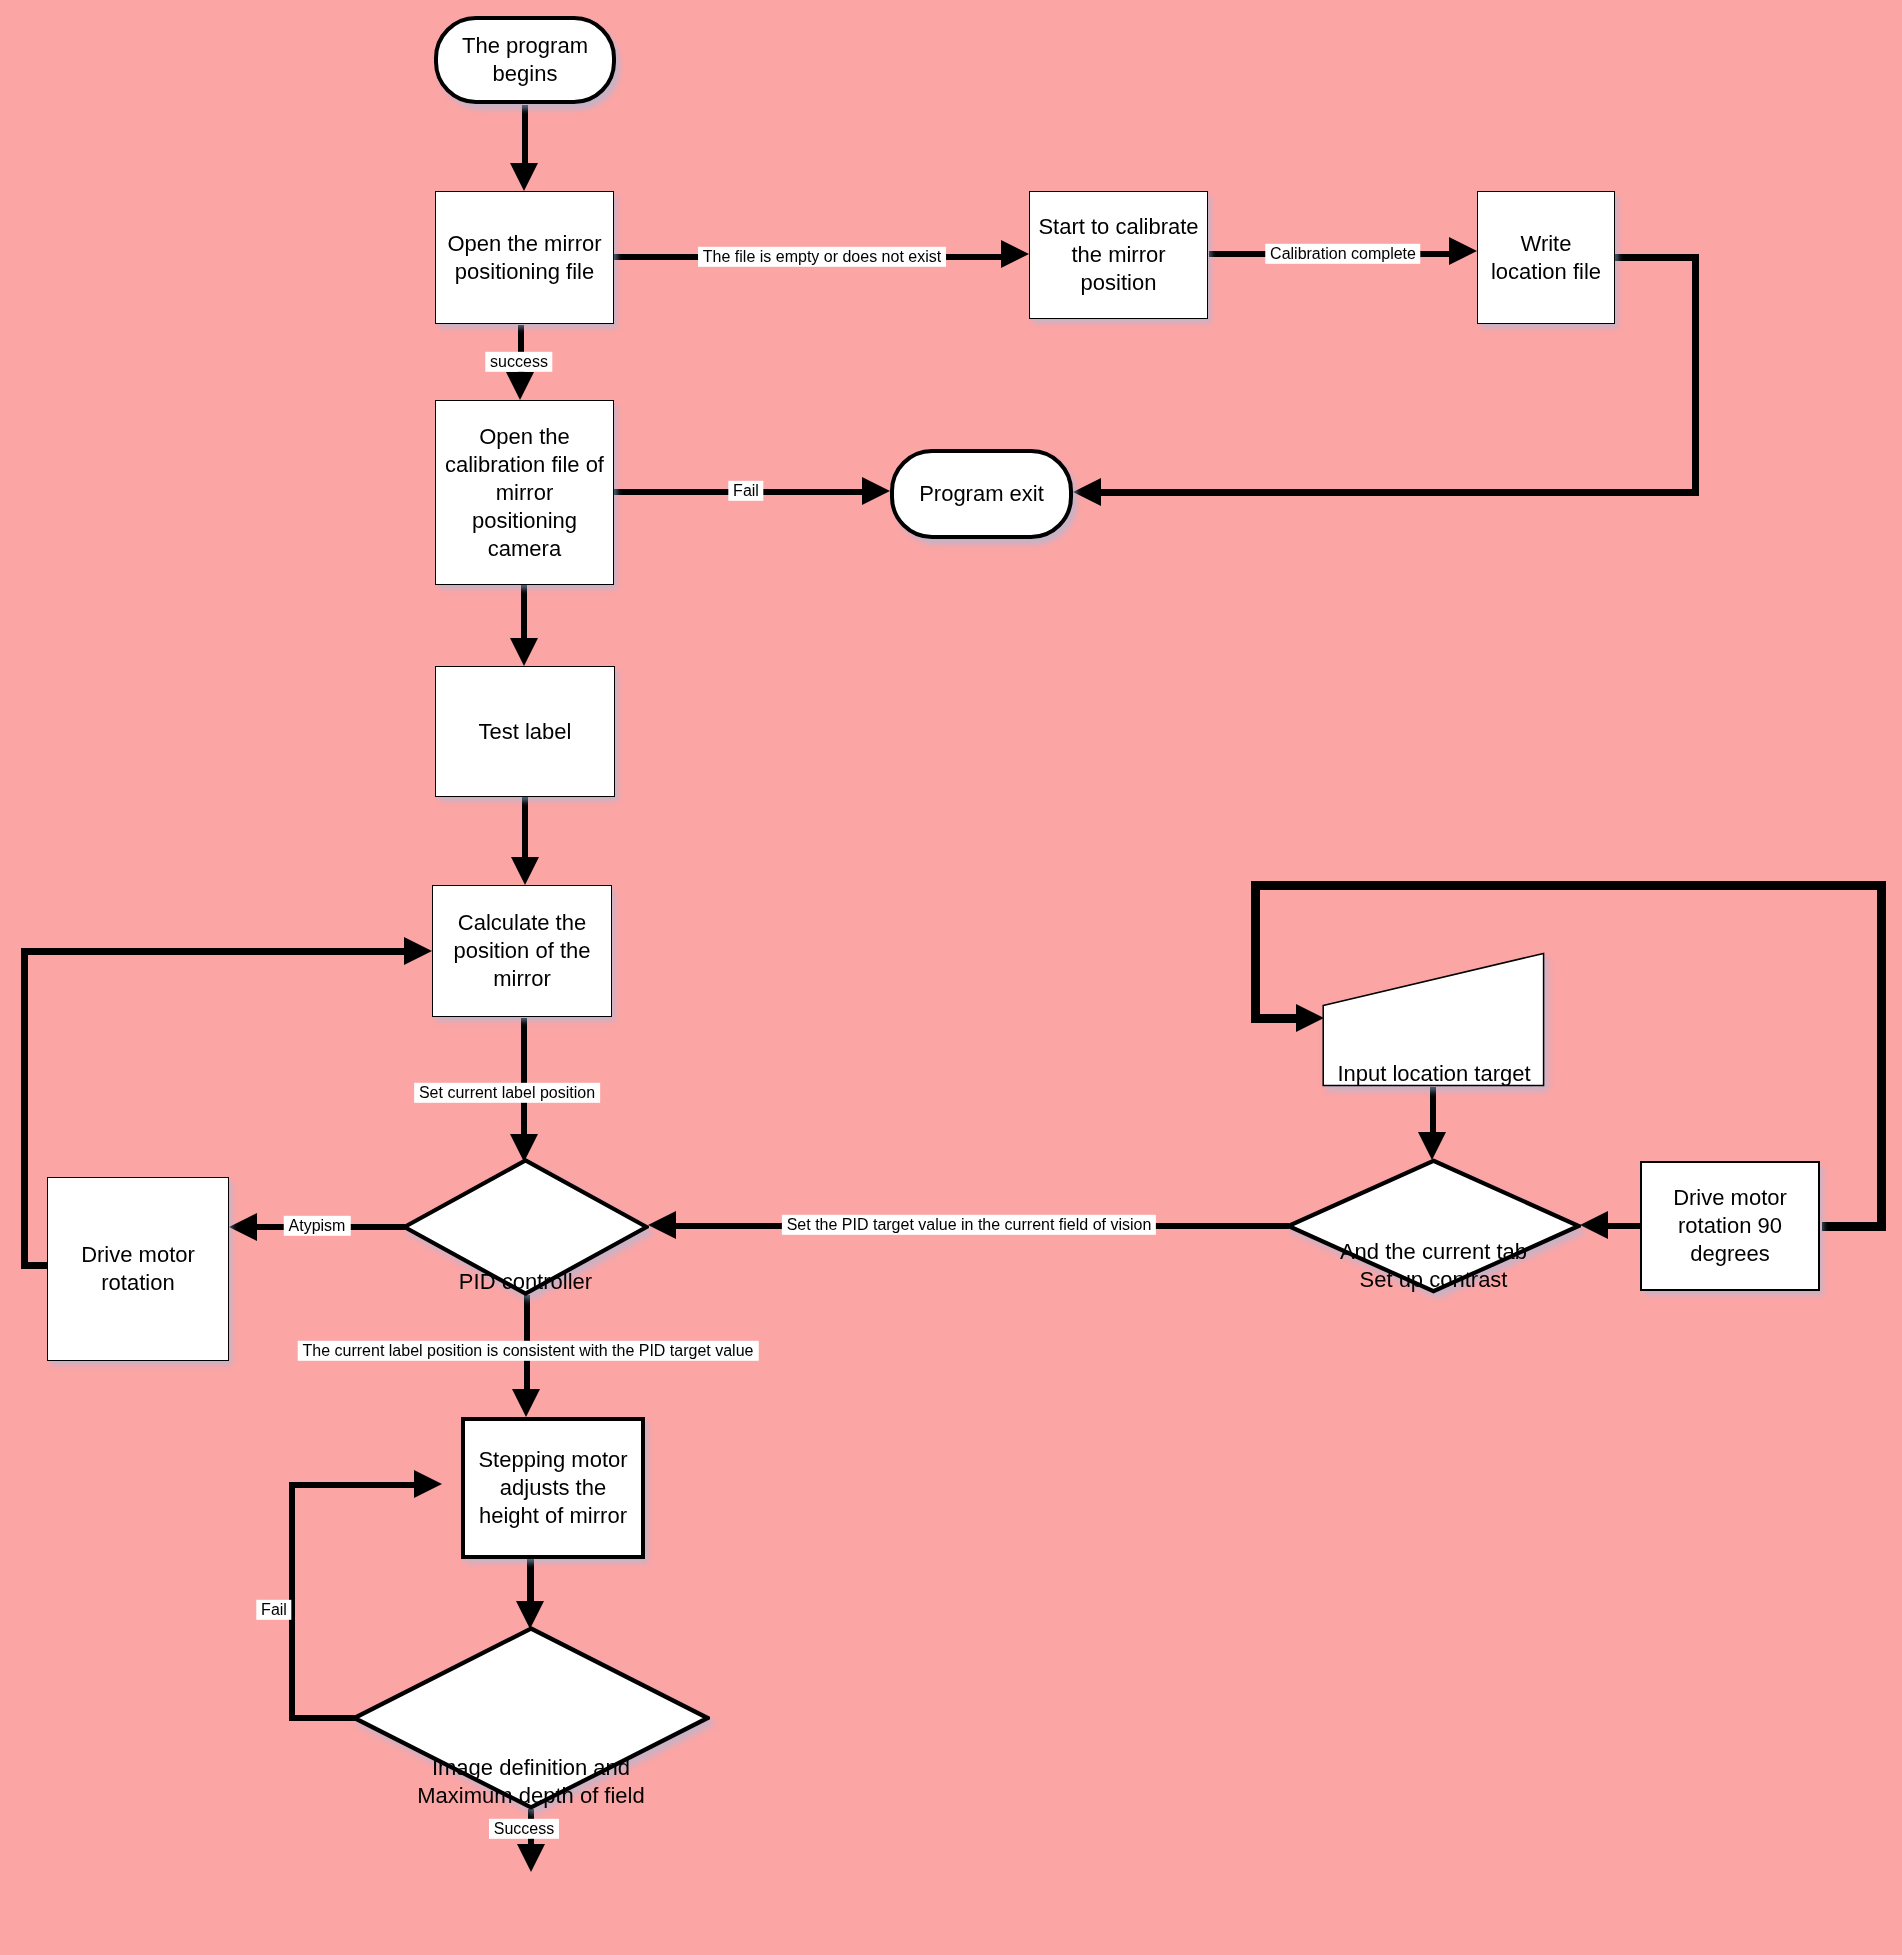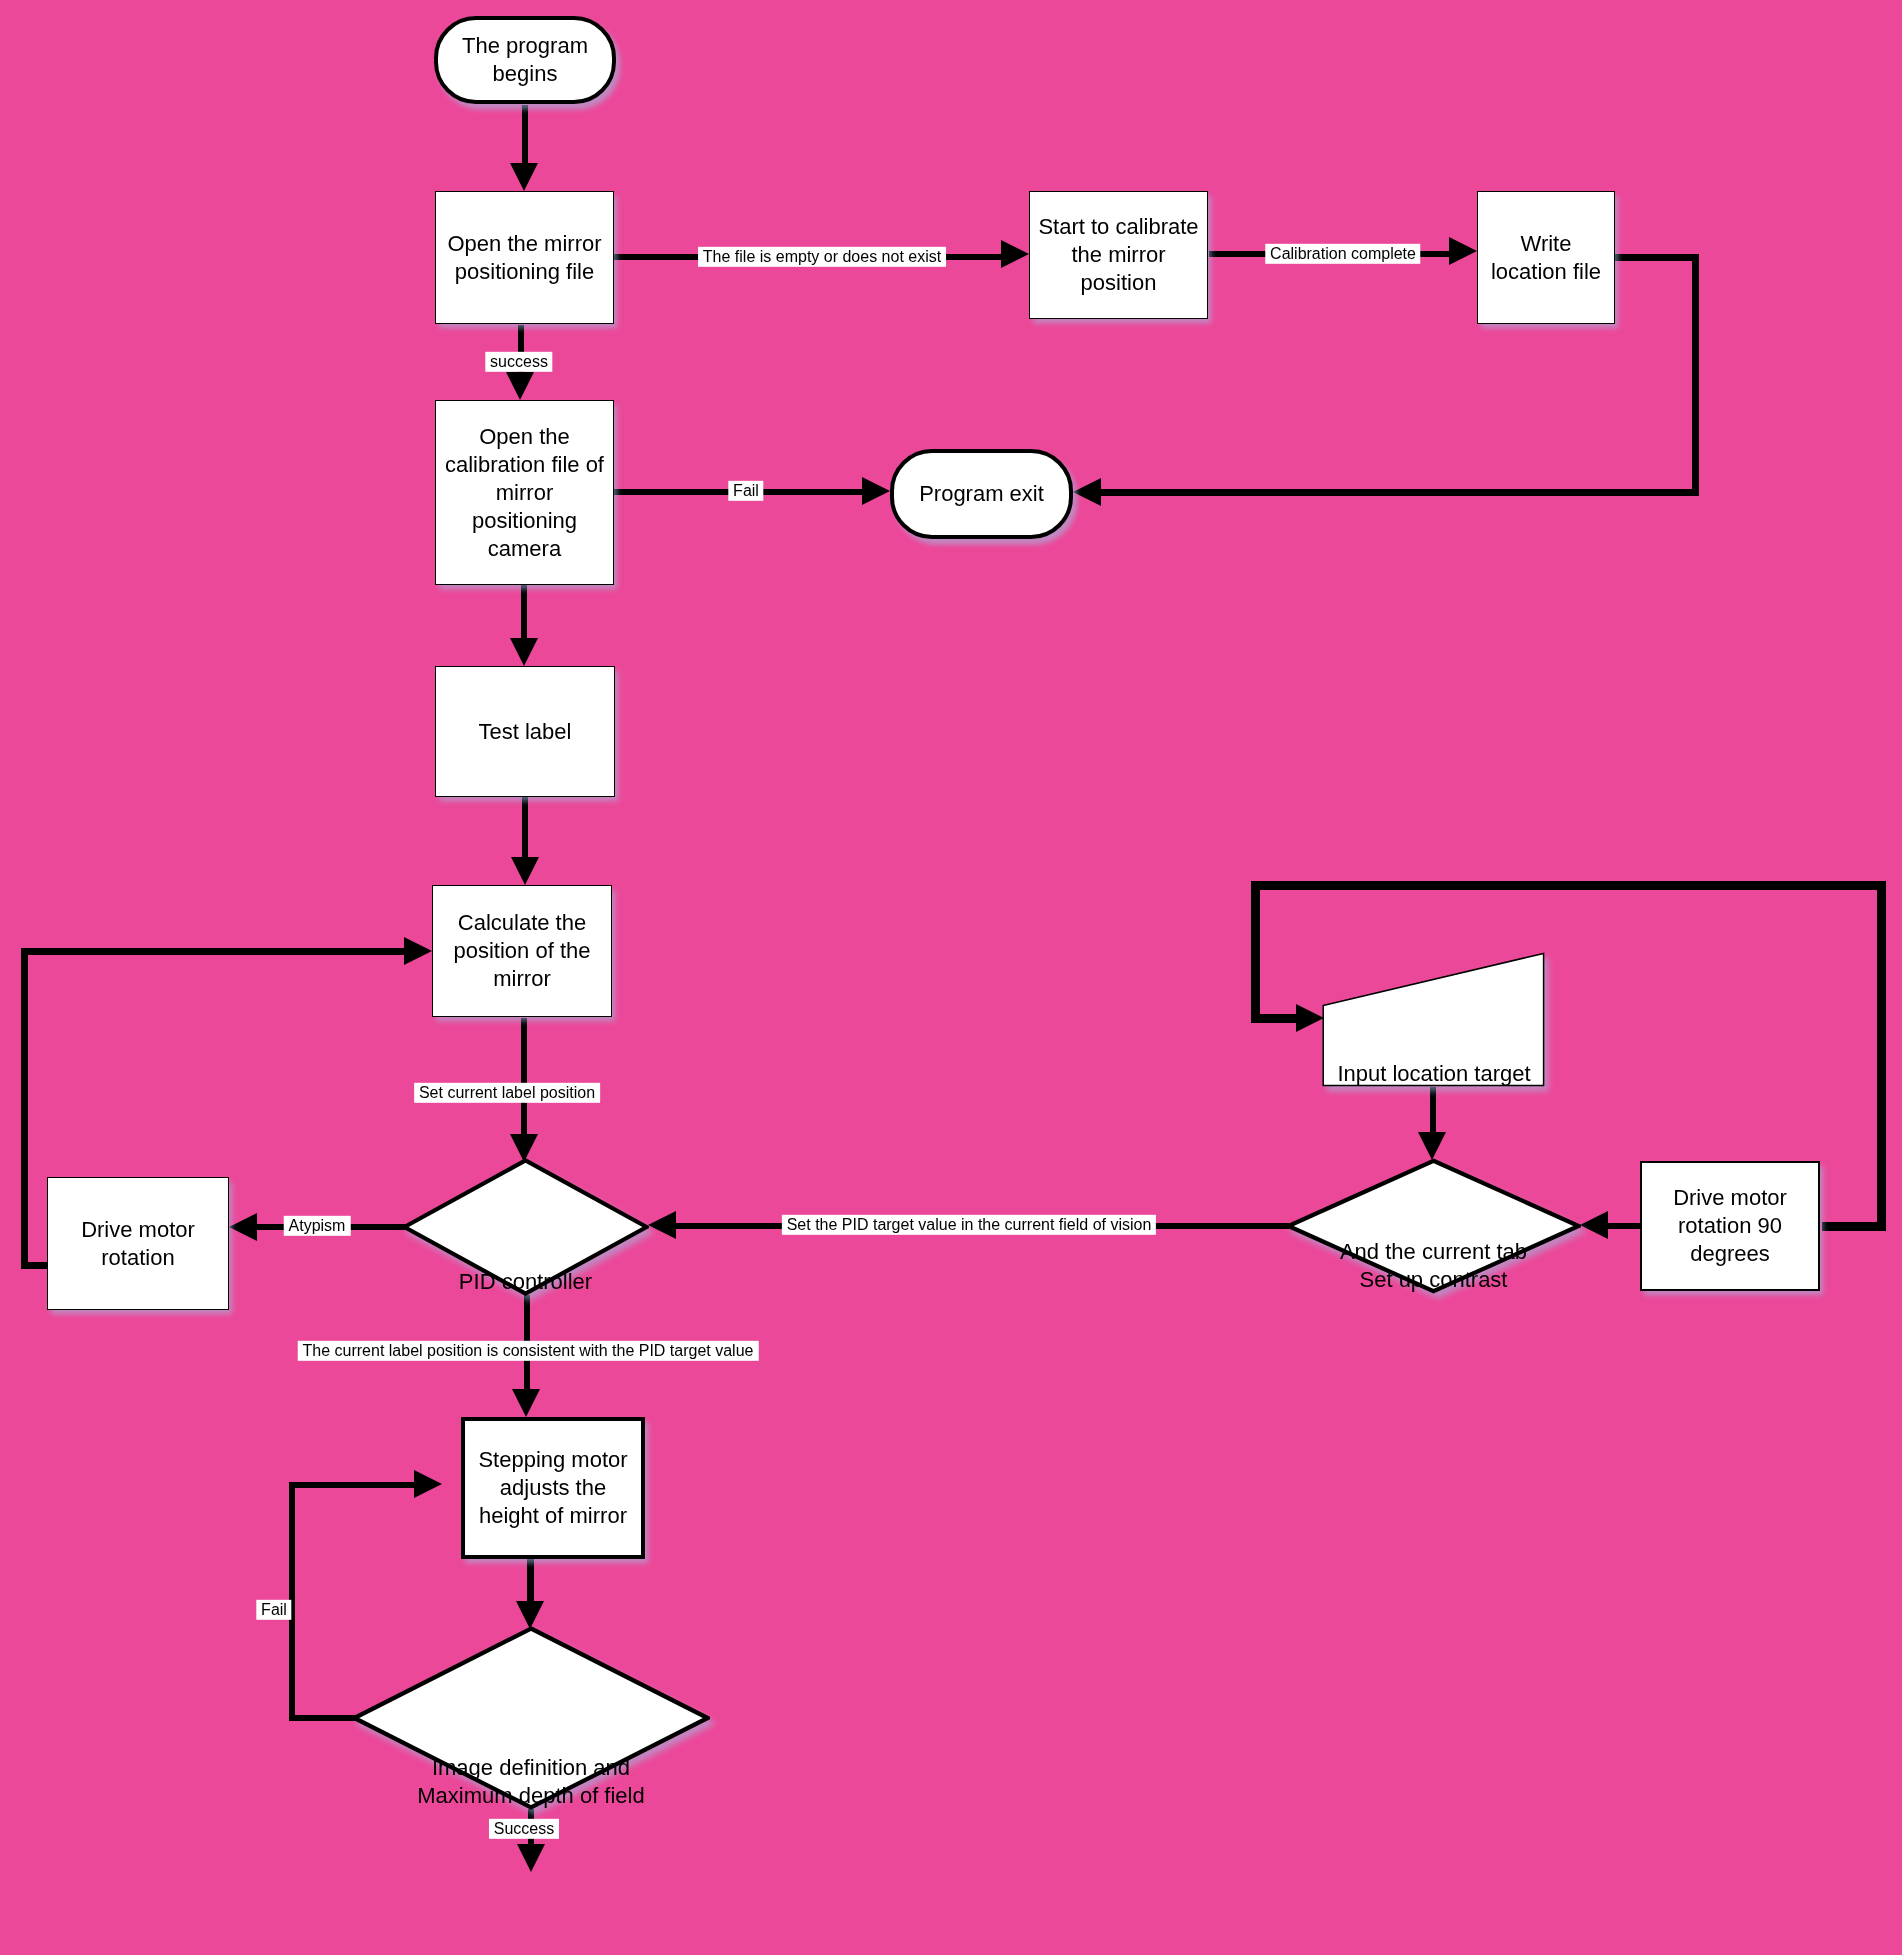--- a/index.html
+++ b/index.html
@@ -1,17 +1,17 @@
 <!DOCTYPE html>
 <html style="font-size:9.7px"><head>
 <meta charset="utf-8">
 <style>
   html,body{margin:0;padding:0;background:#ffffff;}
   #canvas{
-    position:relative;width:1902px;height:1955px;background:#ec4899;overflow:hidden;
+    position:relative;width:1902px;height:1955px;background:#fca5a5;overflow:hidden;
     font-family:"Liberation Sans",sans-serif;color:#000;
   }
   
   .line{position:absolute;background:#000;z-index:1;}
   .arrow{position:absolute;width:0;height:0;z-index:1;}
   .arrow.down{border-left:14.5px solid transparent;border-right:14.5px solid transparent;border-top:28px solid #000;}
   .arrow.right{border-top:14.5px solid transparent;border-bottom:14.5px solid transparent;border-left:28px solid #000;}
   .arrow.left{border-top:14.5px solid transparent;border-bottom:14.5px solid transparent;border-right:28px solid #000;}
   
   .node{
@@ -132,21 +132,21 @@
   </div>
 
   <div class="node" style="left:435px;top:666px;width:180px;height:131px;">
     <span>Test label</span>
   </div>
 
   <div class="node" style="left:432px;top:885px;width:180px;height:132px;">
     <span>Calculate the position of the mirror</span>
   </div>
 
-  <div class="node" style="left:47px;top:1177px;width:182px;height:133px;">
+  <div class="node" style="left:47px;top:1177px;width:182px;height:184px;">
     <span>Drive motor rotation</span>
   </div>
 
   <svg class="shape-svg" style="left:402px;top:1158px;" width="247" height="138" viewBox="0 0 408 228">
     <polygon points="204,4 404,114 204,224 4,114" stroke-width="7"></polygon>
   </svg>
   <div class="overlay" style="left:402px;top:1158px;width:247px;height:138px;">
     <span>PID controller</span>
   </div>
 

